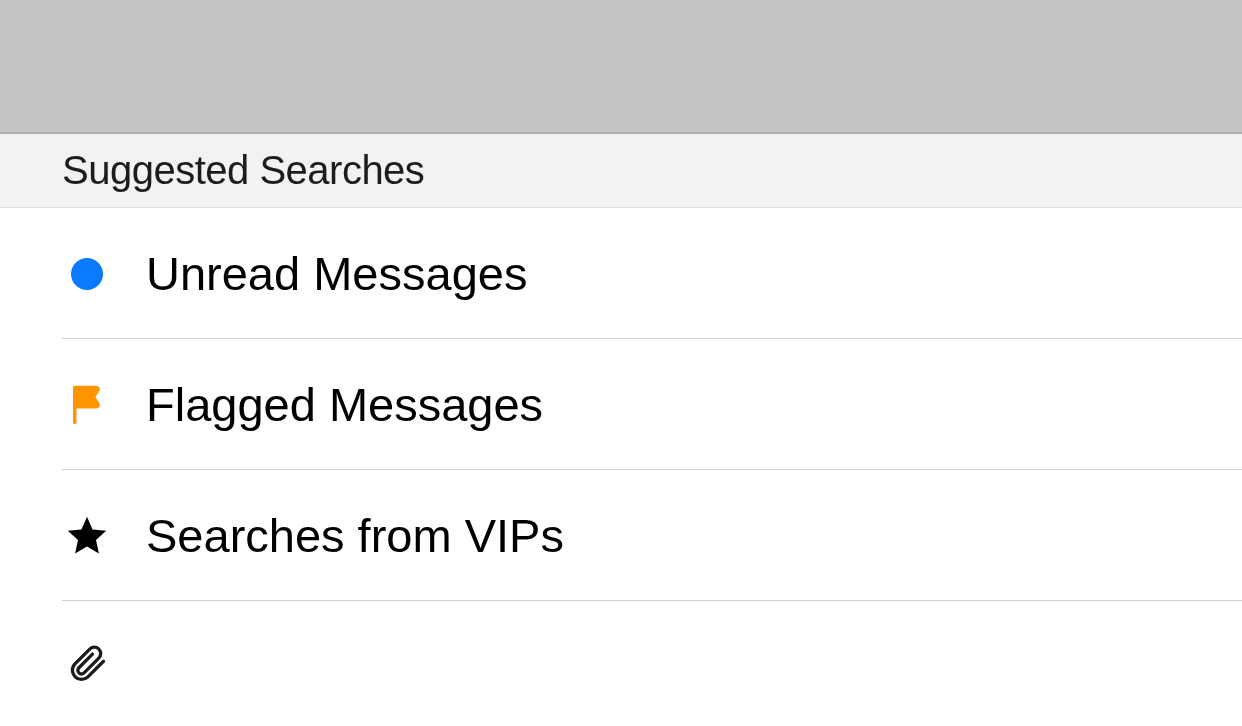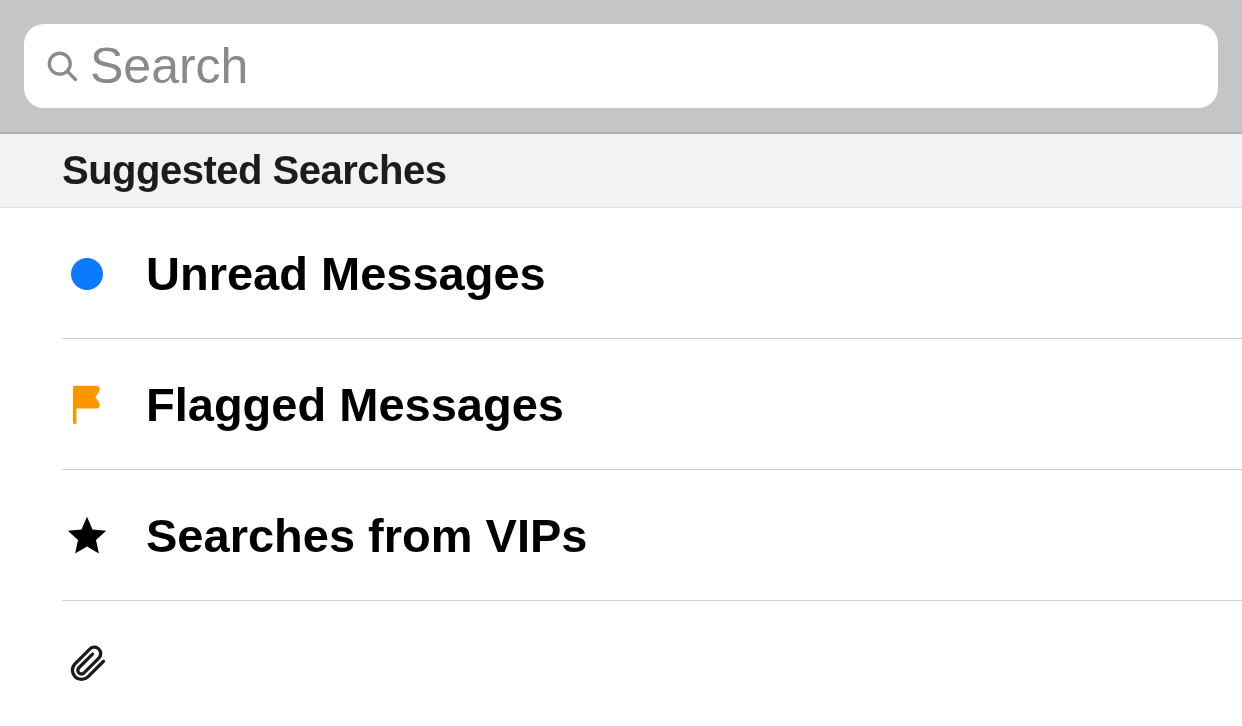--- a/index.html
+++ b/index.html
@@ -57,21 +57,21 @@
       background: none;
       border: none;
       cursor: pointer;
       margin-left: 30px;
       margin-right: 10px;
     }
     .section-header {
       background: #f2f2f4;
       padding: 14px 62px;
       font-size: 40px;
-      font-weight: 700;
+      font-weight: 400;
       color: #1c1c1e;
       letter-spacing: -0.5px;
       border-bottom: 1px solid #e0e0e0;
     }
     .suggestions-list {
       background: #ffffff;
     }
     .suggestion-item {
       display: flex;
       align-items: center;
@@ -96,42 +96,33 @@
       height: 50px;
       display: flex;
       align-items: center;
       justify-content: center;
       margin-right: 34px;
       flex-shrink: 0;
     }
     .suggestion-label {
       font-size: 47px;
       color: #000000;
-      font-weight: 700;
+      font-weight: 400;
     }
     .unread-dot {
       width: 32px;
       height: 32px;
       background: #0a7aff;
       border-radius: 50%;
     }
   </style>
 </head>
 <body>
 
 <div class="search-bar">
-  <div class="search-input-wrapper">
-    <span class="search-icon">
-      <svg viewBox="0 0 24 24" width="36" height="36" fill="none" stroke="#8a8a8e" stroke-width="2.2">
-        <circle cx="10.5" cy="10.5" r="7"></circle>
-        <line x1="15.8" y1="15.8" x2="21" y2="21" stroke-linecap="round"></line>
-      </svg>
-    </span>
-    <input type="text" class="search-input" autofocus="" placeholder="Search" style="">
-  </div>
 </div>
 
 <div class="section-header">Suggested Searches</div>
 
 <div class="suggestions-list">
 
   <div class="suggestion-item">
     <span class="suggestion-icon">
       <span class="unread-dot"></span>
     </span>

